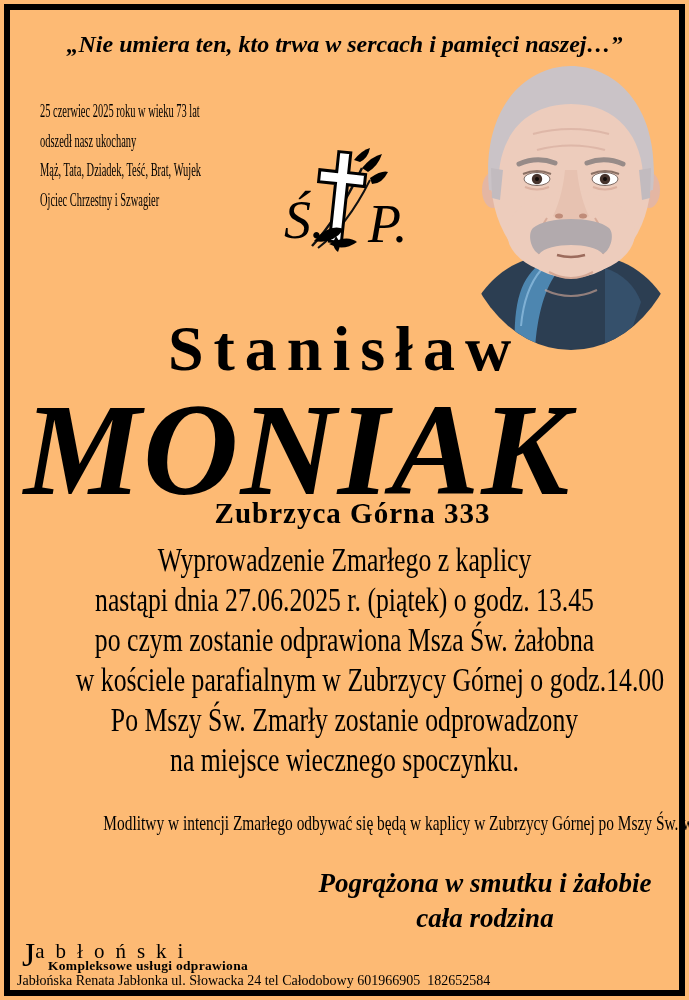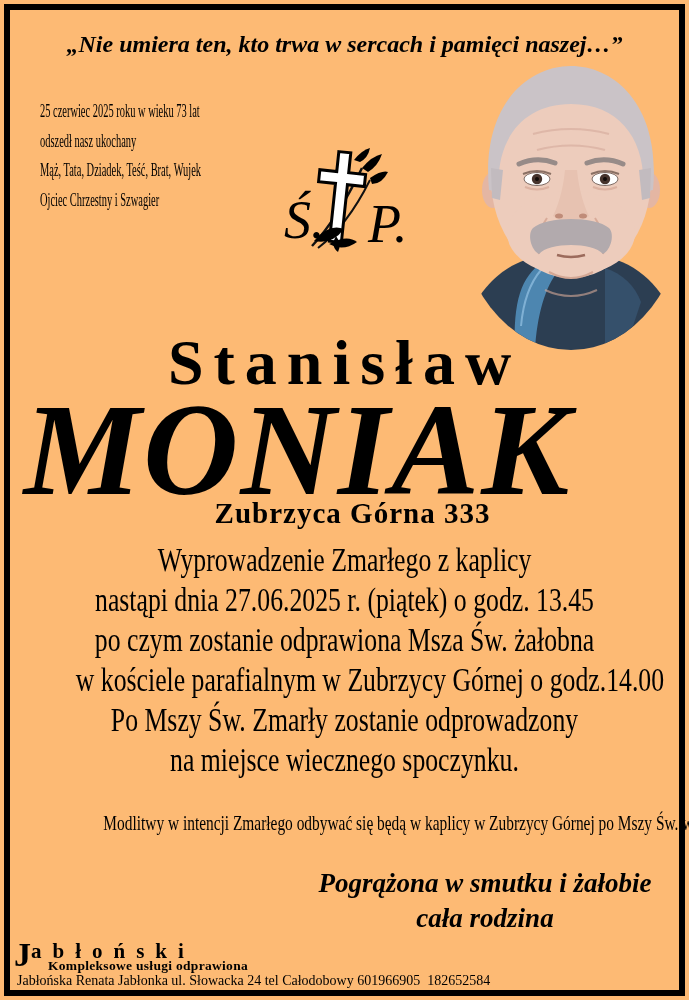--- a/index.html
+++ b/index.html
@@ -13,38 +13,38 @@
   .intro { position:absolute; left:40px; top:97px; font-size:18px; line-height:29.5px;
            white-space:nowrap; transform:scaleX(0.58); transform-origin:left top; }
 
   .emblem { position:absolute; left:284px; top:146px; width:122px; height:106px; }
   .emblem svg { display:block; width:100%; height:100%; }
   .emblem text { font-family:"Liberation Serif", serif; font-style:italic; }
 
   .photo { position:absolute; left:455px; top:58px; width:232px; height:292px; }
   .photo svg { display:block; width:100%; height:100%; }
 
-  .first-name { position:absolute; top:331px; left:0; width:689px; text-align:center;
+  .first-name { position:absolute; top:317px; left:0; width:689px; text-align:center;
                 font-size:64px; font-weight:bold; letter-spacing:10px; line-height:1; }
   .last-name  { position:absolute; top:384px; left:0; width:595px; text-align:center;
                 font-size:132px; font-weight:bold; letter-spacing:2px; line-height:1; white-space:nowrap;font-style:italic; }
   .address    { position:absolute; top:497px; left:8px; width:689px; text-align:center;
                 font-size:29px; font-weight:bold; letter-spacing:1px; }
 
   .ceremony { position:absolute; top:540px; left:0; width:689px; text-align:center;
               font-size:33px; line-height:40px; white-space:nowrap;
               transform:scaleX(0.78); transform-origin:center top; }
 
   .prayer { position:absolute; top:810px; left:0; width:689px; text-align:center;
             font-size:22px; white-space:nowrap; transform:scaleX(0.70); transform-origin:center top; }
 
   .signoff { position:absolute; top:866px; left:260px; width:450px; text-align:center;
              font-size:27px; font-weight:bold; font-style:italic; line-height:35px; }
 
-  .brand   { position:absolute; left:14px; top:938px; font-weight:bold; font-size:21px;
+  .brand   { position:absolute; left:22px; top:938px; font-weight:normal; font-size:21px;
              letter-spacing:11px; line-height:1; white-space:nowrap;text-align:center; }
   .brand .big-j { font-size:34px; letter-spacing:0; vertical-align:-8px; }
   .tagline { position:absolute; left:48px; top:958px; font-size:13.5px; font-weight:bold; letter-spacing:0.3px; }
   .contact { position:absolute; left:17px; top:973px; font-size:14px; font-weight:normal; white-space:pre; }
 </style>
 </head>
 <body>
 
 <div class="page">
   <div class="frame"></div>

